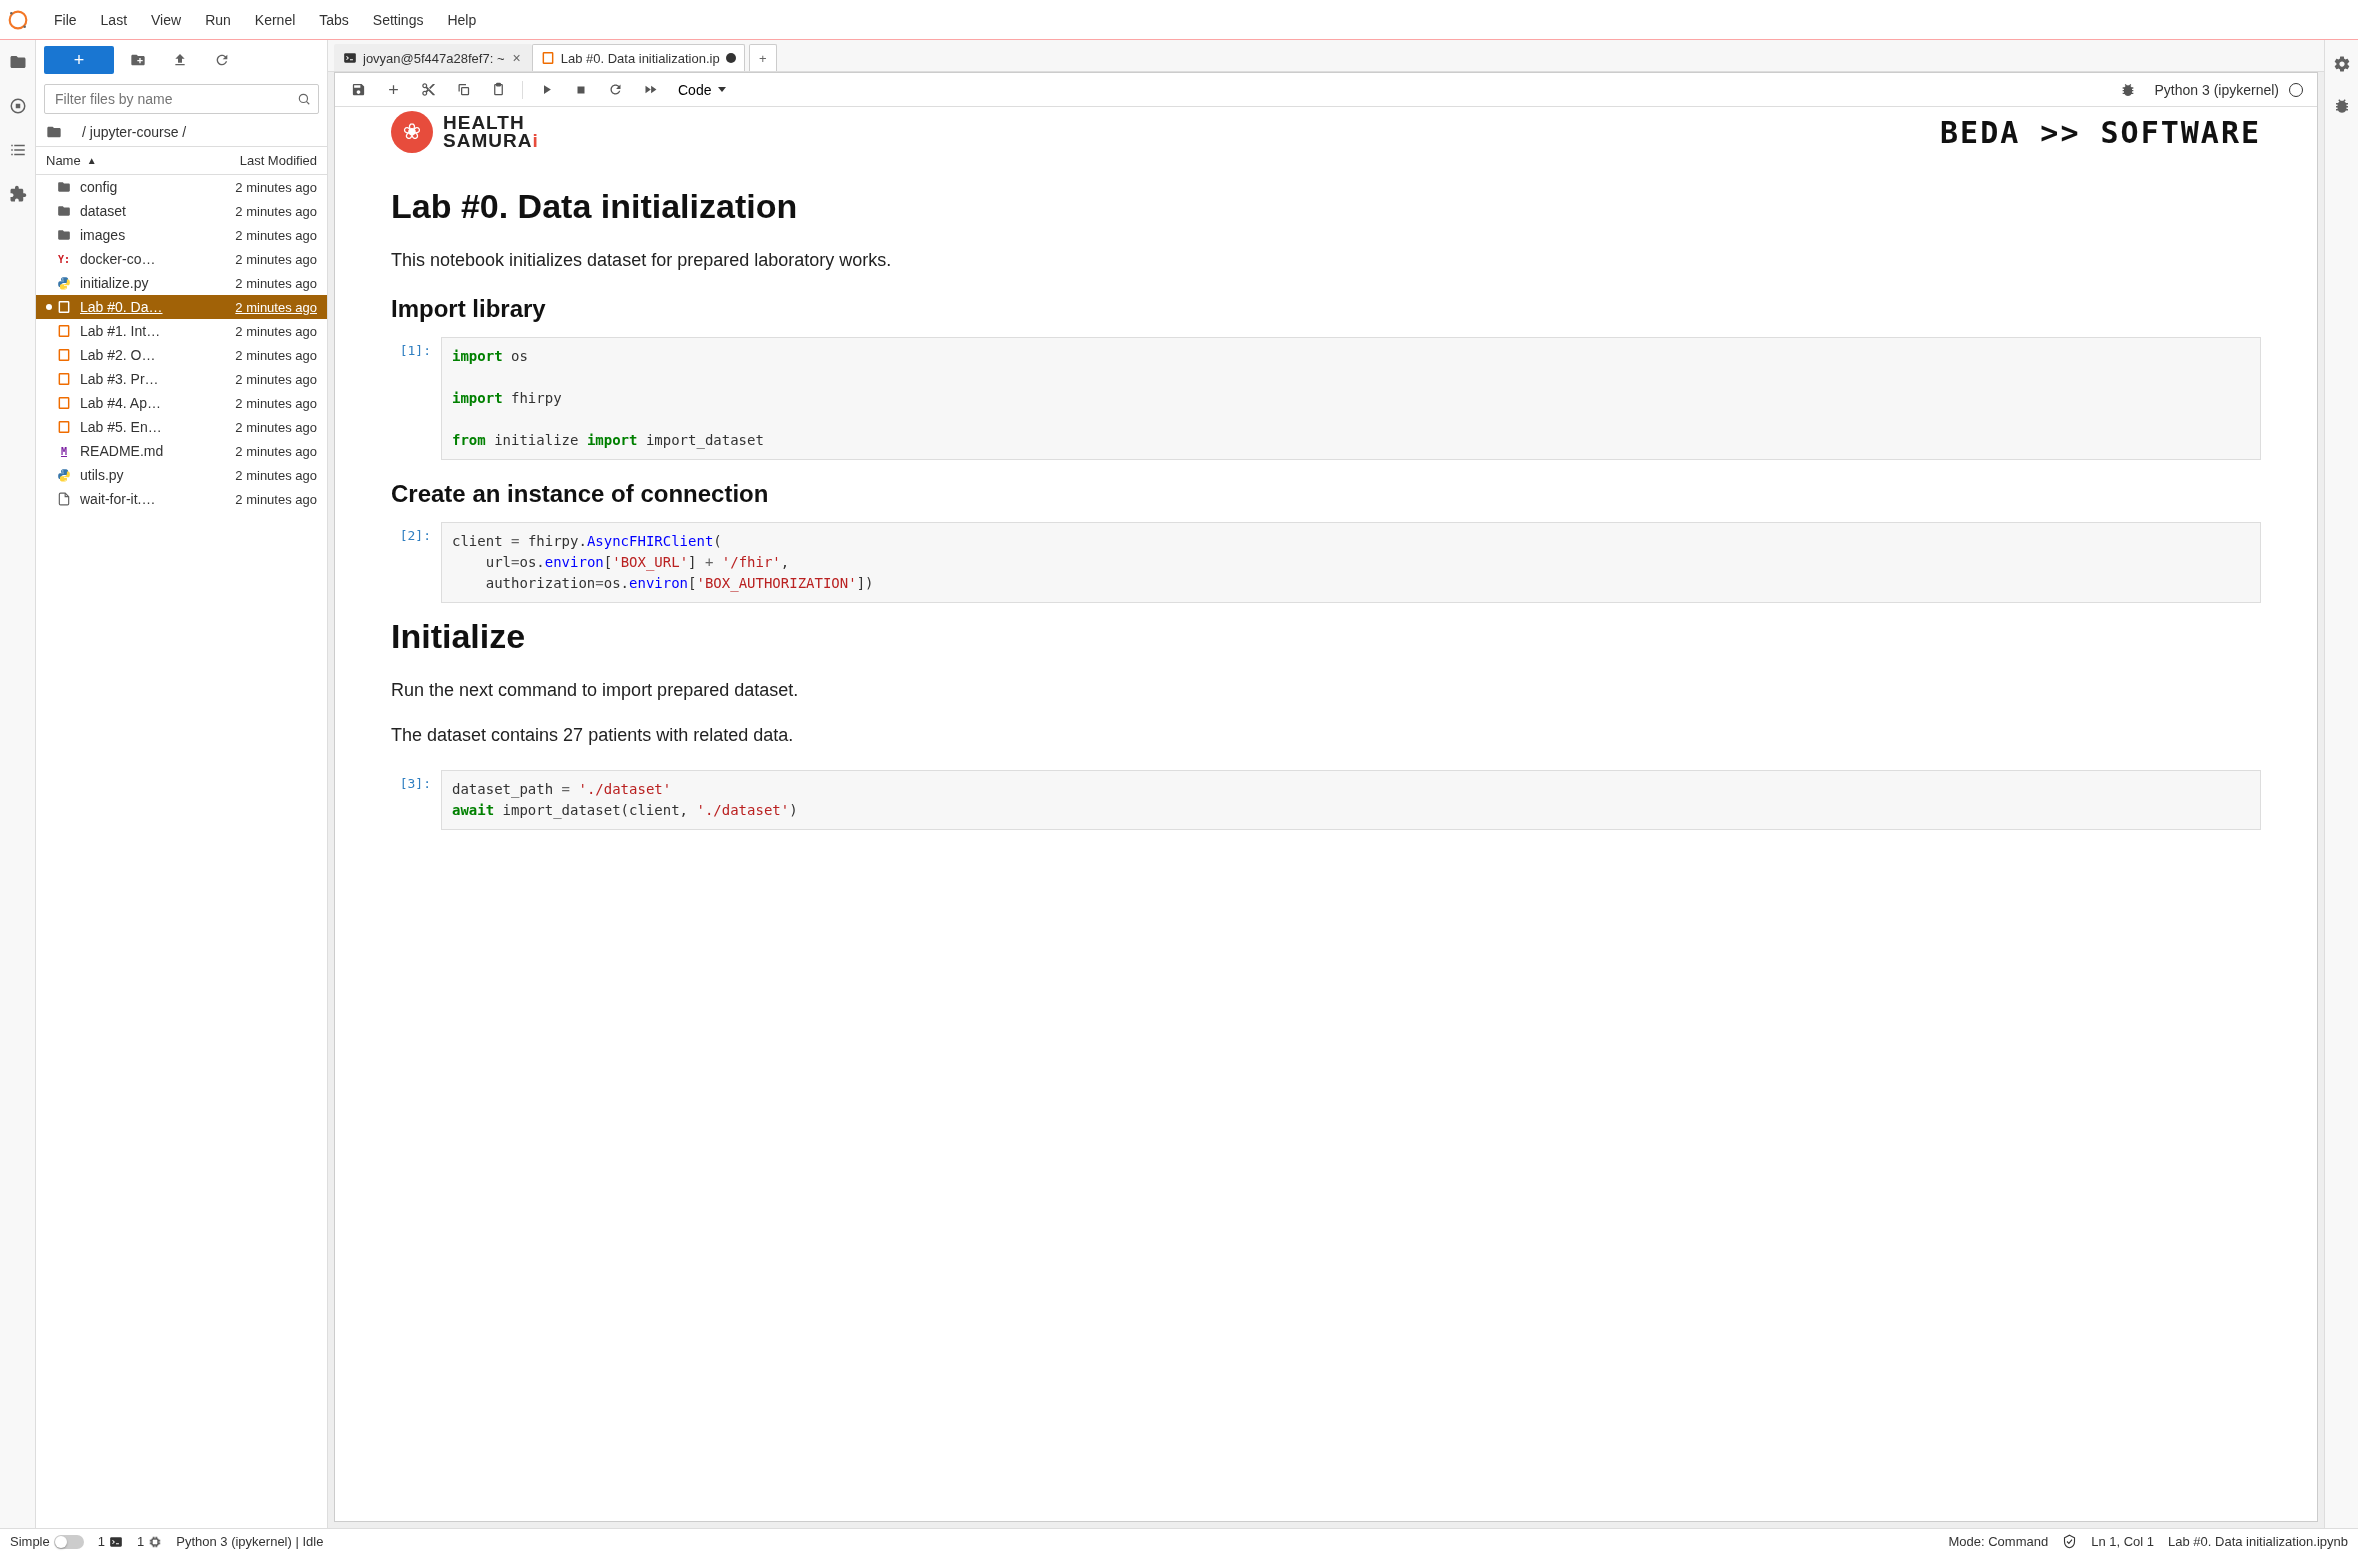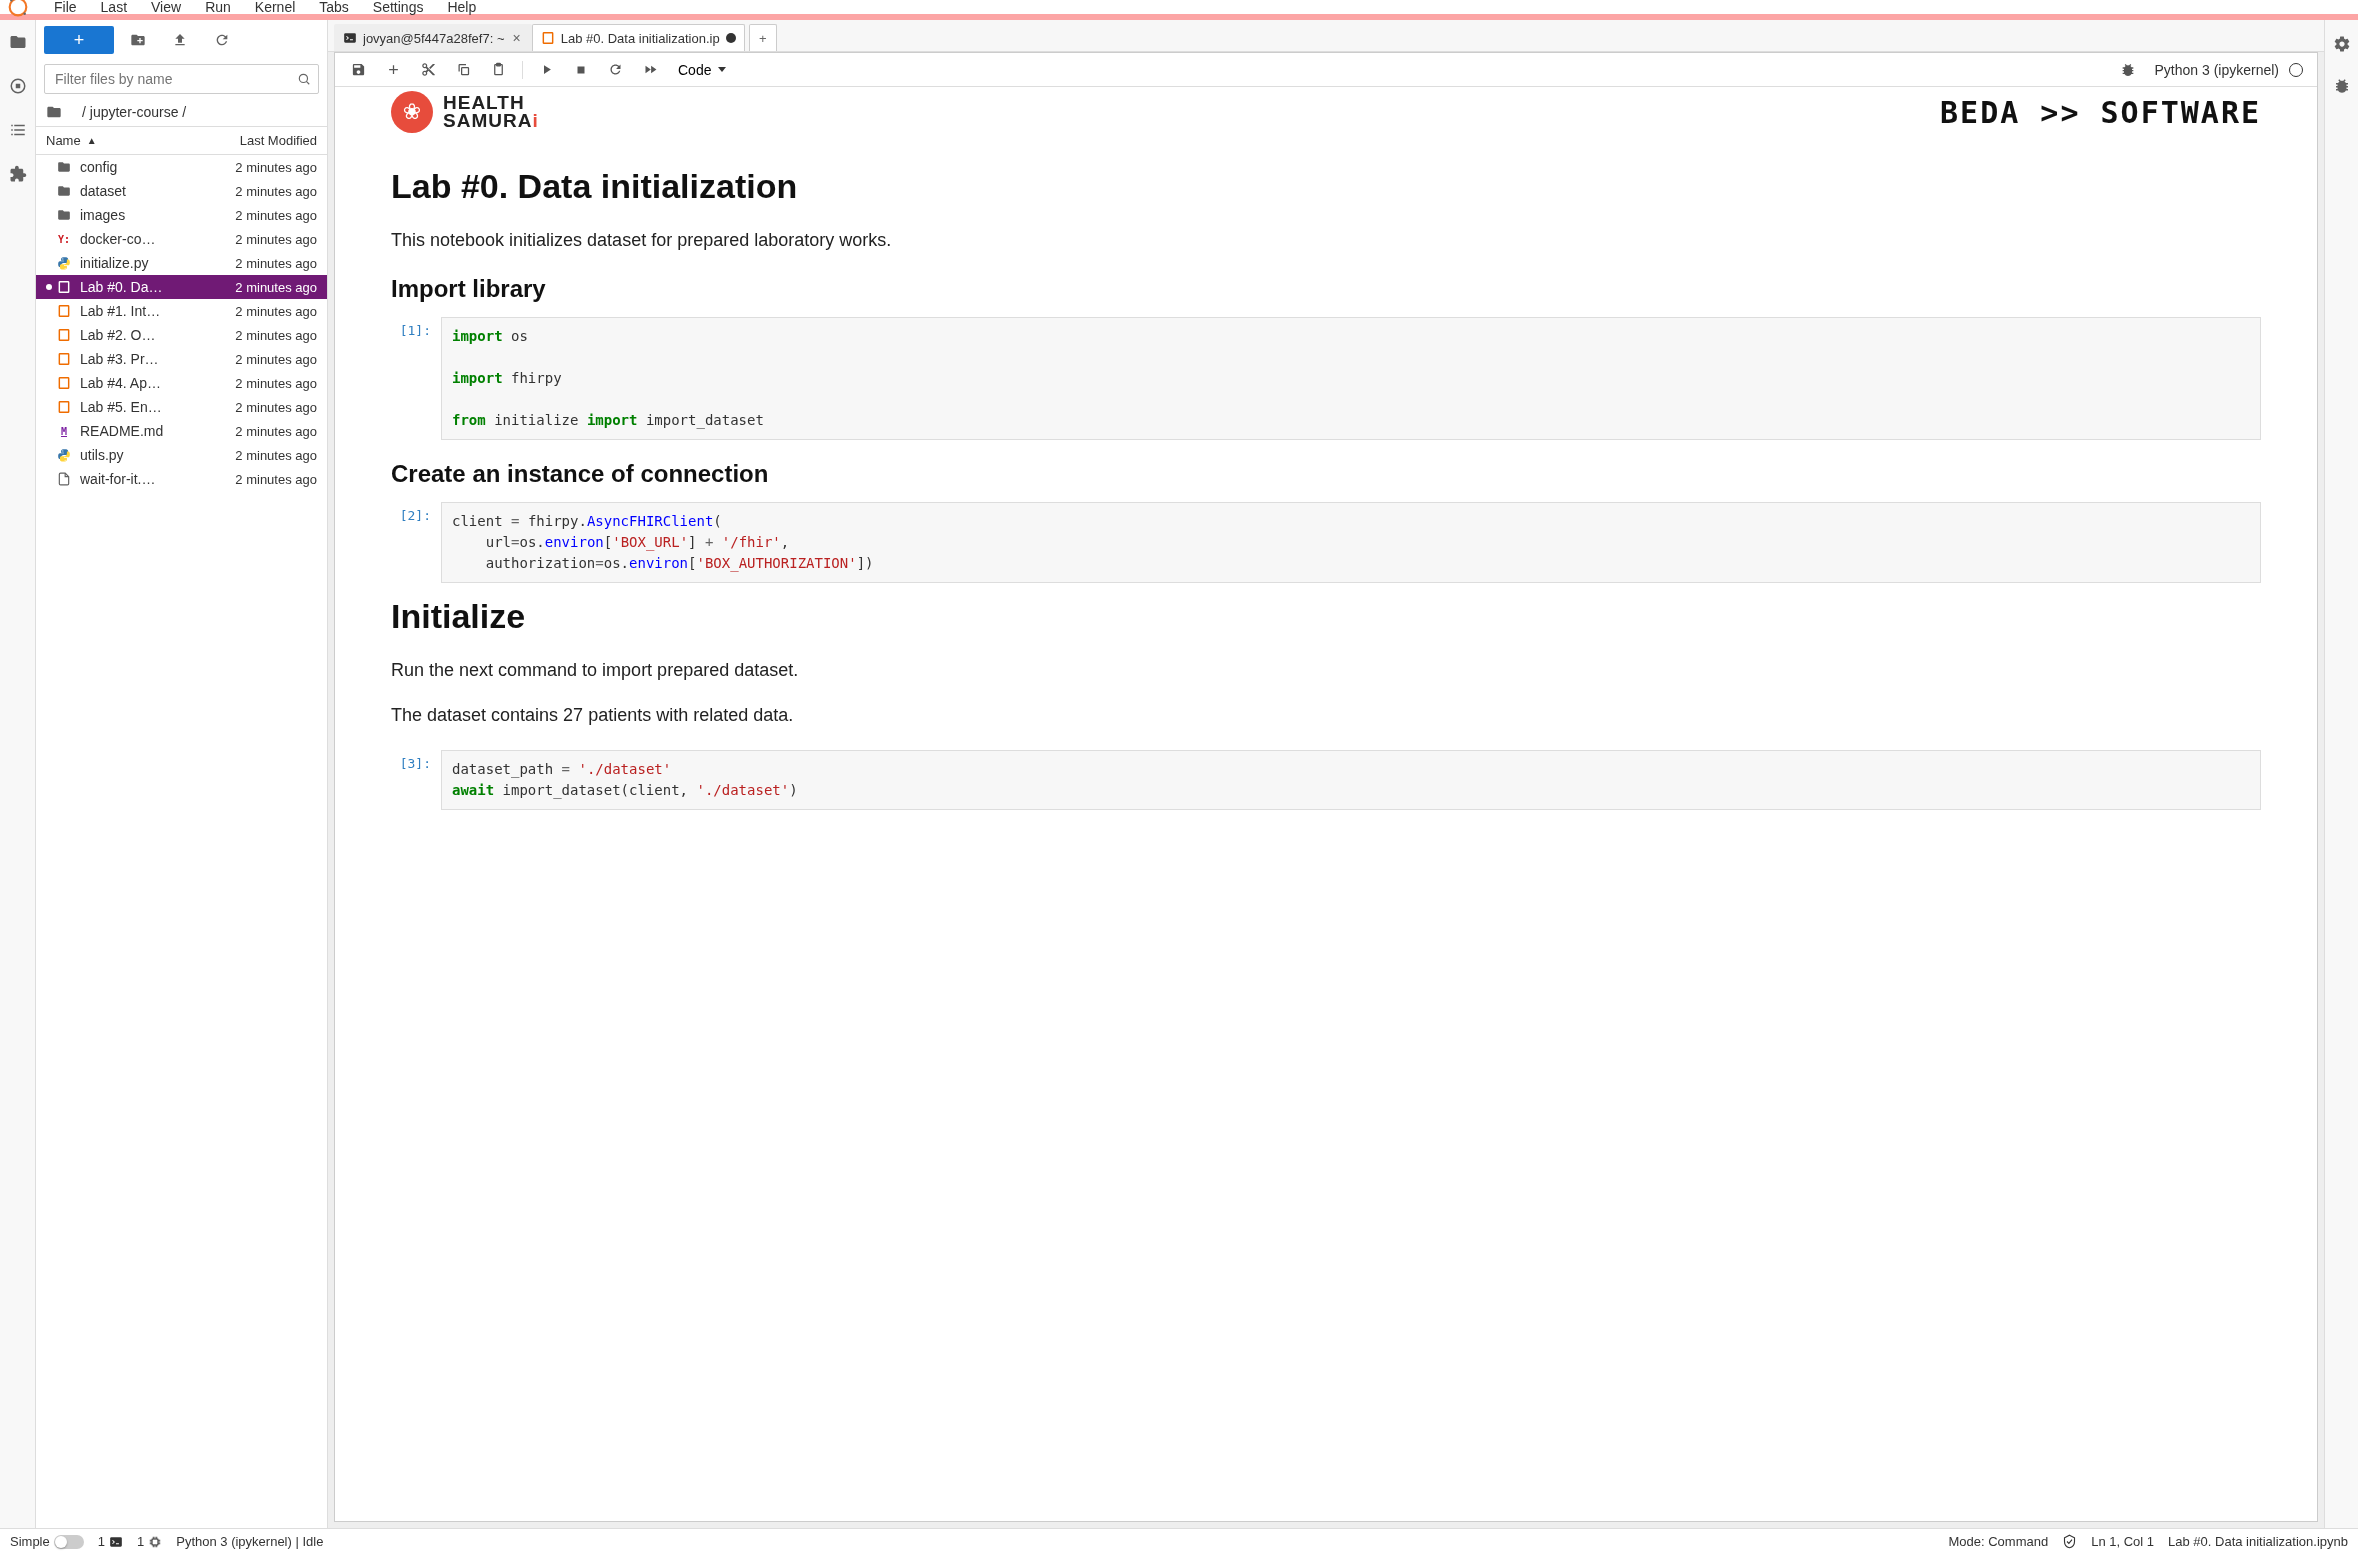--- a/index.html
+++ b/index.html
@@ -1,20 +1,20 @@
 <!DOCTYPE html>
 <html><head>
 <meta charset="utf-8">
 <style>
 * { margin: 0; padding: 0; box-sizing: border-box; }
 body { font-family: -apple-system, BlinkMacSystemFont, "Segoe UI", Helvetica, Arial, sans-serif; font-size: 13px; color: #333; background: #fff; overflow: hidden; }
 .app { display: flex; flex-direction: column; height: 100vh; width: 100vw; }
 
 
-.menubar { display: flex; align-items: center; height: 20px; border-bottom: 6px solid #fca5a5; padding: 0 8px; gap: 4px; }
+.menubar { display: flex; align-items: center; height: 40px; border-bottom: 1px solid #fca5a5; padding: 0 8px; gap: 4px; }
 .logo { width: 20px; height: 20px; margin-right: 10px; }
 .logo svg { width: 20px; height: 20px; }
 .menu-item { padding: 4px 12px; cursor: pointer; font-size: 14px; }
 
 
 .main { display: flex; flex: 1; overflow: hidden; }
 
 
 .activity-bar { width: 36px; background: #f8f8f8; border-right: 1px solid #ddd; display: flex; flex-direction: column; align-items: center; padding-top: 12px; gap: 24px; }
 .activity-icon { width: 20px; height: 20px; color: #616161; cursor: pointer; display: flex; align-items: center; justify-content: center; }
@@ -29,21 +29,21 @@
 .filter-wrap { position: relative; }
 .filter-search-icon { position: absolute; right: 8px; top: 50%; transform: translateY(-50%); color: #666; }
 .breadcrumb { padding: 6px 10px; display: flex; align-items: center; gap: 20px; font-size: 14px; }
 .breadcrumb .folder-icon { color: #616161; }
 .file-header { display: flex; border-top: 1px solid #ddd; border-bottom: 1px solid #ddd; font-size: 13px; font-weight: 500; }
 .file-header .col-name { flex: 1; padding: 6px 10px; display: flex; align-items: center; gap: 6px; }
 .file-header .col-mod { width: 120px; padding: 6px 10px; text-align: right; }
 .file-header .sort-icon { font-size: 10px; }
 .file-list { flex: 1; overflow-y: auto; }
 .file-row { display: flex; align-items: center; padding: 4px 10px; cursor: pointer; font-size: 14px; }
-.file-row.selected { background: #701a75; color: white; }
+.file-row.selected { background: #a16207; color: white; text-decoration: underline; }
 .file-row .dirty-dot { width: 6px; height: 6px; border-radius: 50%; background: white; margin-right: 4px; }
 .file-row .file-icon { width: 16px; margin-right: 8px; flex-shrink: 0; display: inline-flex; align-items: center; justify-content: center; }
 .file-row .file-name { flex: 1; white-space: nowrap; overflow: hidden; text-overflow: ellipsis; }
 .file-row .file-mod { width: 110px; text-align: right; font-size: 13px; flex-shrink: 0; }
 .file-icon.folder { color: #616161; }
 .file-icon.notebook { color: #ef6c00; }
 .file-icon.python { color: #3776ab; }
 .file-icon.yaml { color: #cb171e; font-weight: bold; font-size: 10px; font-family: monospace; }
 .file-icon.md { color: #7b1fa2; font-weight: bold; font-size: 10px; font-family: monospace; }
 .file-icon.generic { color: #616161; }

